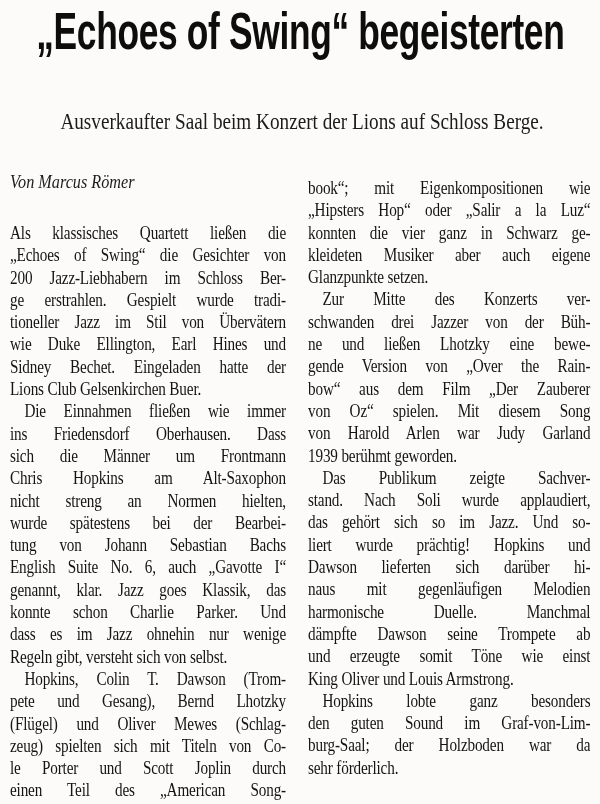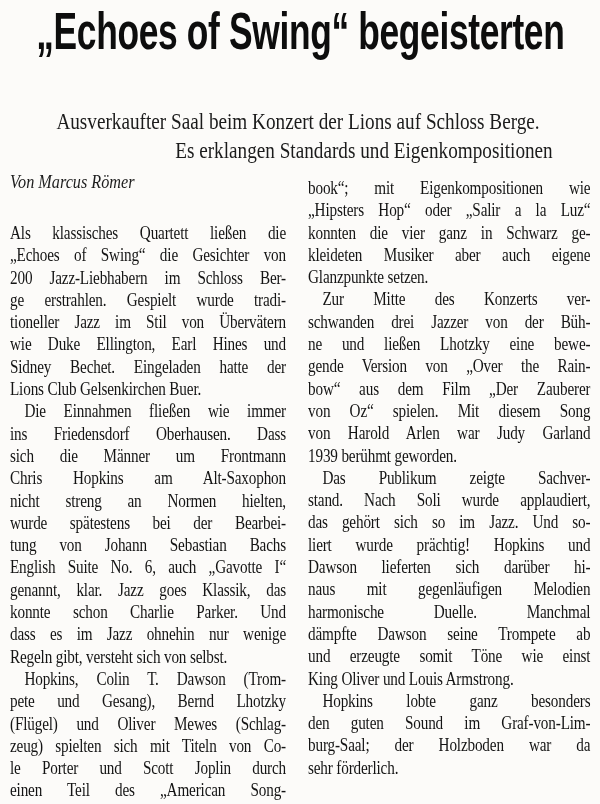--- a/index.html
+++ b/index.html
@@ -31,21 +31,21 @@
     letter-spacing:-0.5px;
     transform:scaleX(0.68);
     transform-origin:50% 50%;
     color:#0d0d0d;
   }
   
   .subheadline{
     position:absolute;top:107px;left:0;width:600px;
   }
   .sub-line{
-    display:flex;justify-content:flex-end;align-items:center;
+    display:flex;justify-content:flex-start;align-items:center;
     height:29px;
   }
   .sub-inner{
     font-family:"Liberation Serif", serif;
     font-size:24px;
     line-height:29px;
     white-space:nowrap;
     transform:scaleX(0.8);
     transform-origin:50% 50%;
     color:#1b1b1b;
@@ -90,23 +90,20 @@
 
   <h1 class="headline">
     <span class="hl-line">
         <span class="hl-inner">„Echoes of Swing“ begeisterten</span>
       </span>
   </h1>
 
   <div class="subheadline">
     <span class="sub-line">
         <span class="sub-inner">Ausverkaufter Saal beim Konzert der Lions auf Schloss Berge.</span>
-      </span>
-    <span class="sub-line">
-        <span class="sub-inner">Es erklangen Standards und Eigenkompositionen</span>
       </span>
   </div>
 
   <div class="byline">Von Marcus Römer</div>
 
   <div class="col col-left" id="col-left">
       <div class="para">
         <div class="line">Als klassisches Quartett ließen die</div>
         <div class="line">„Echoes of Swing“ die Gesichter von</div>
         <div class="line">200 Jazz-Liebhabern im Schloss Ber-</div>

